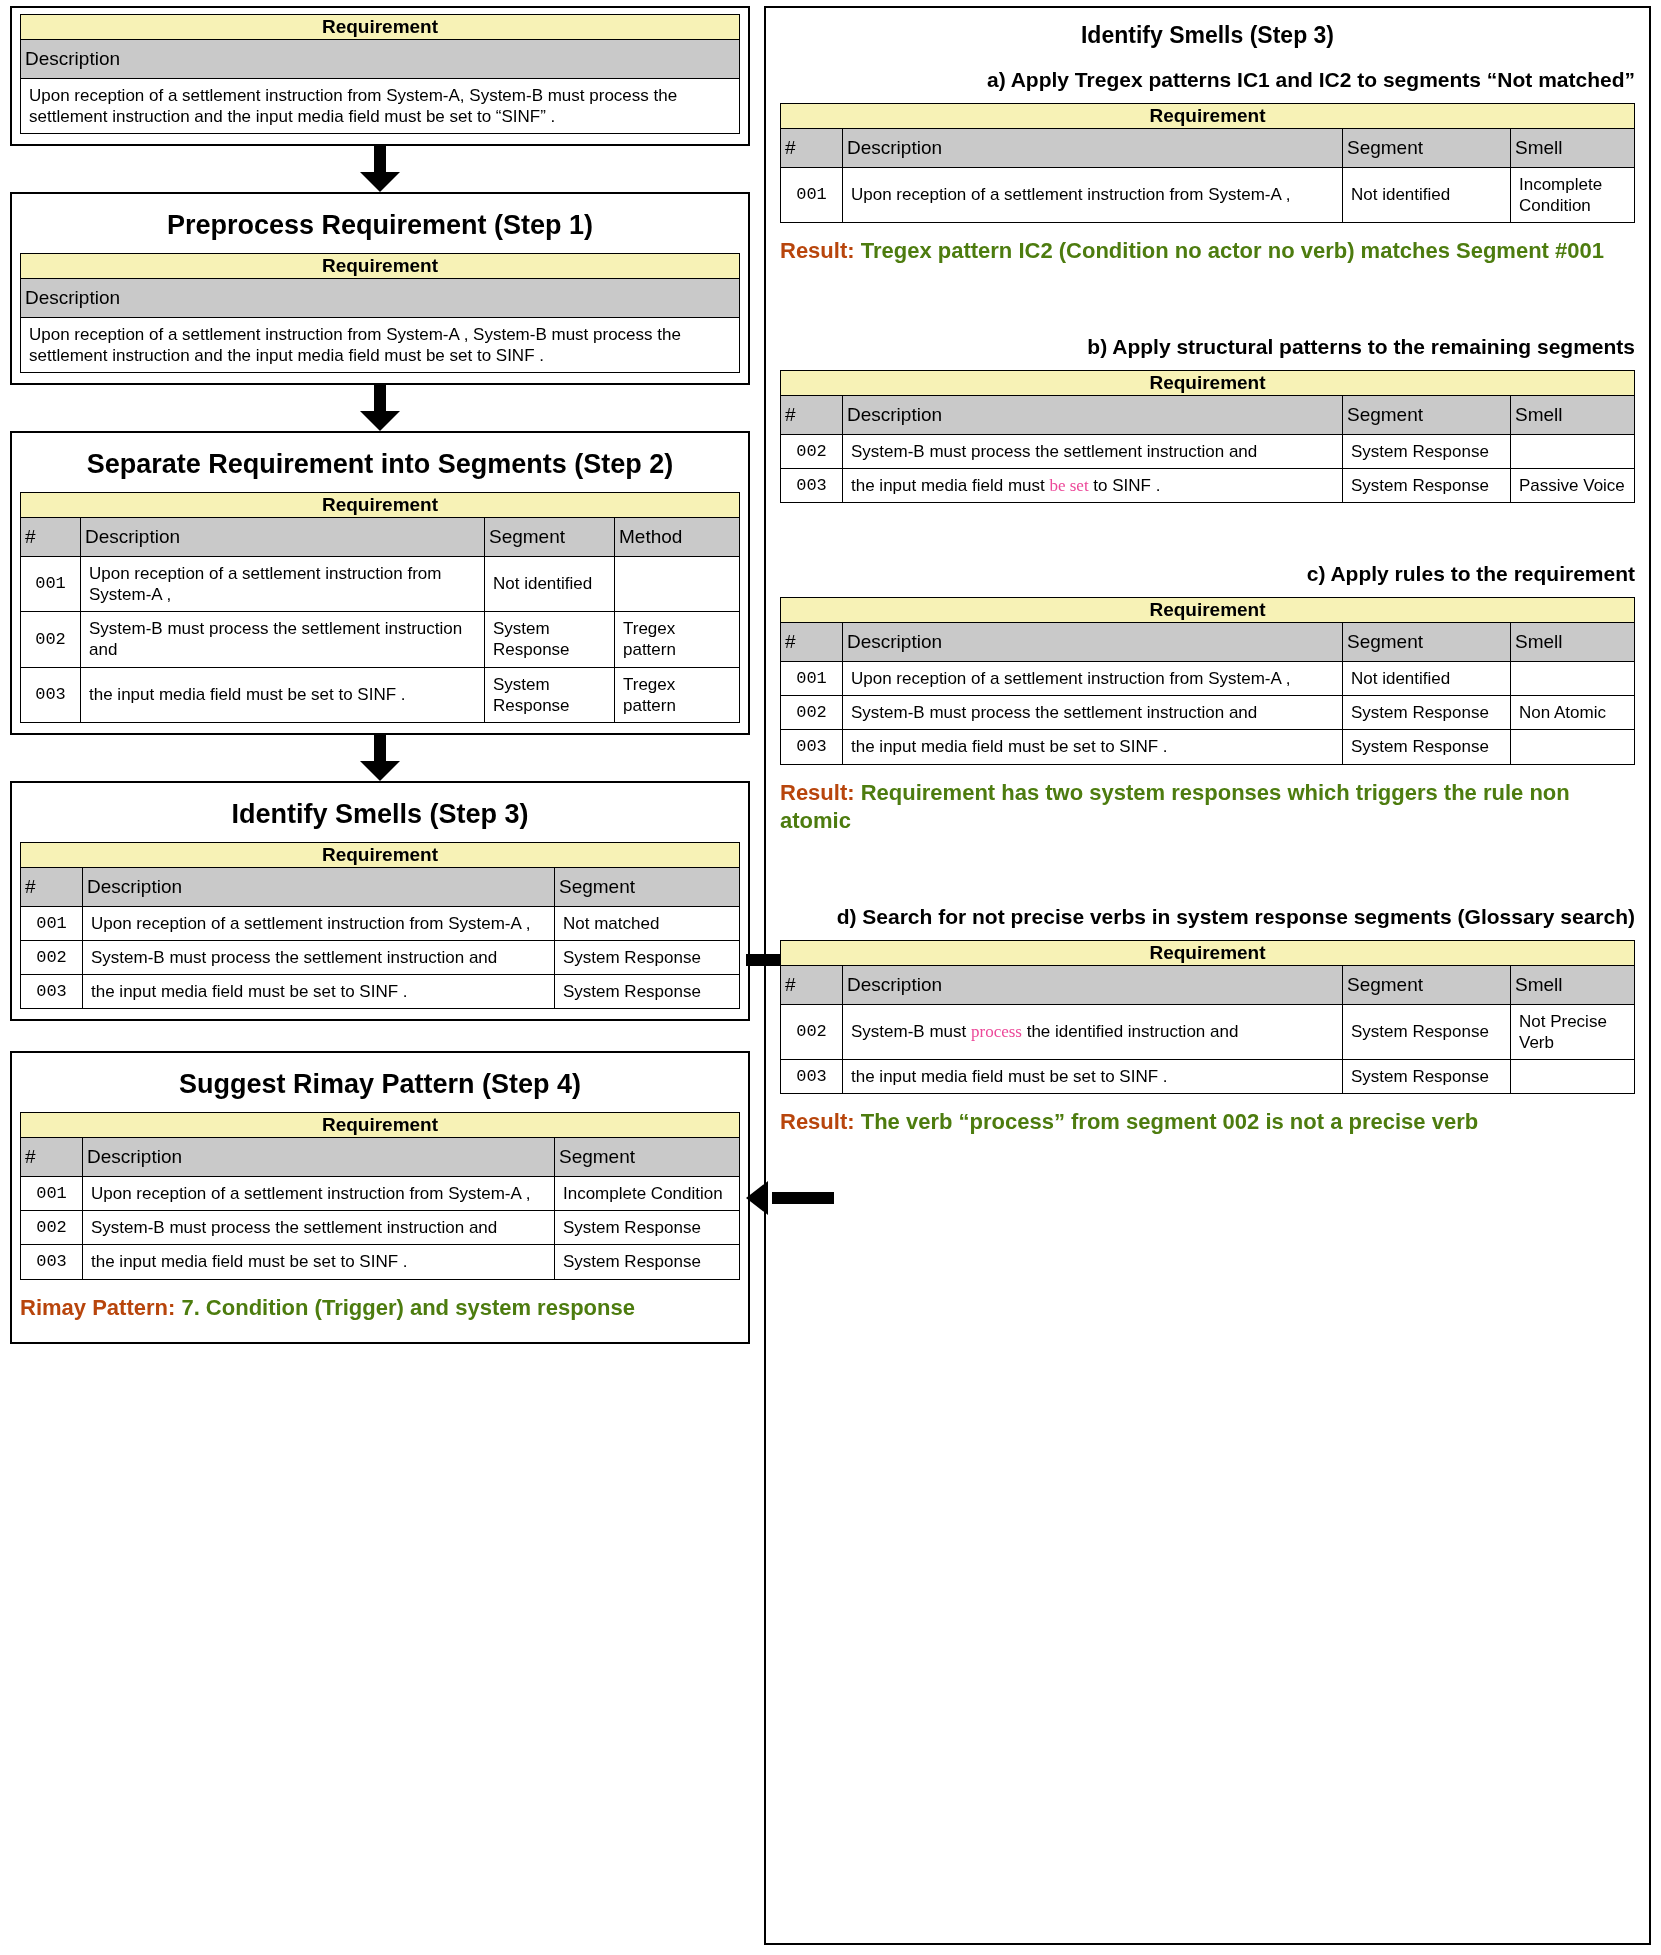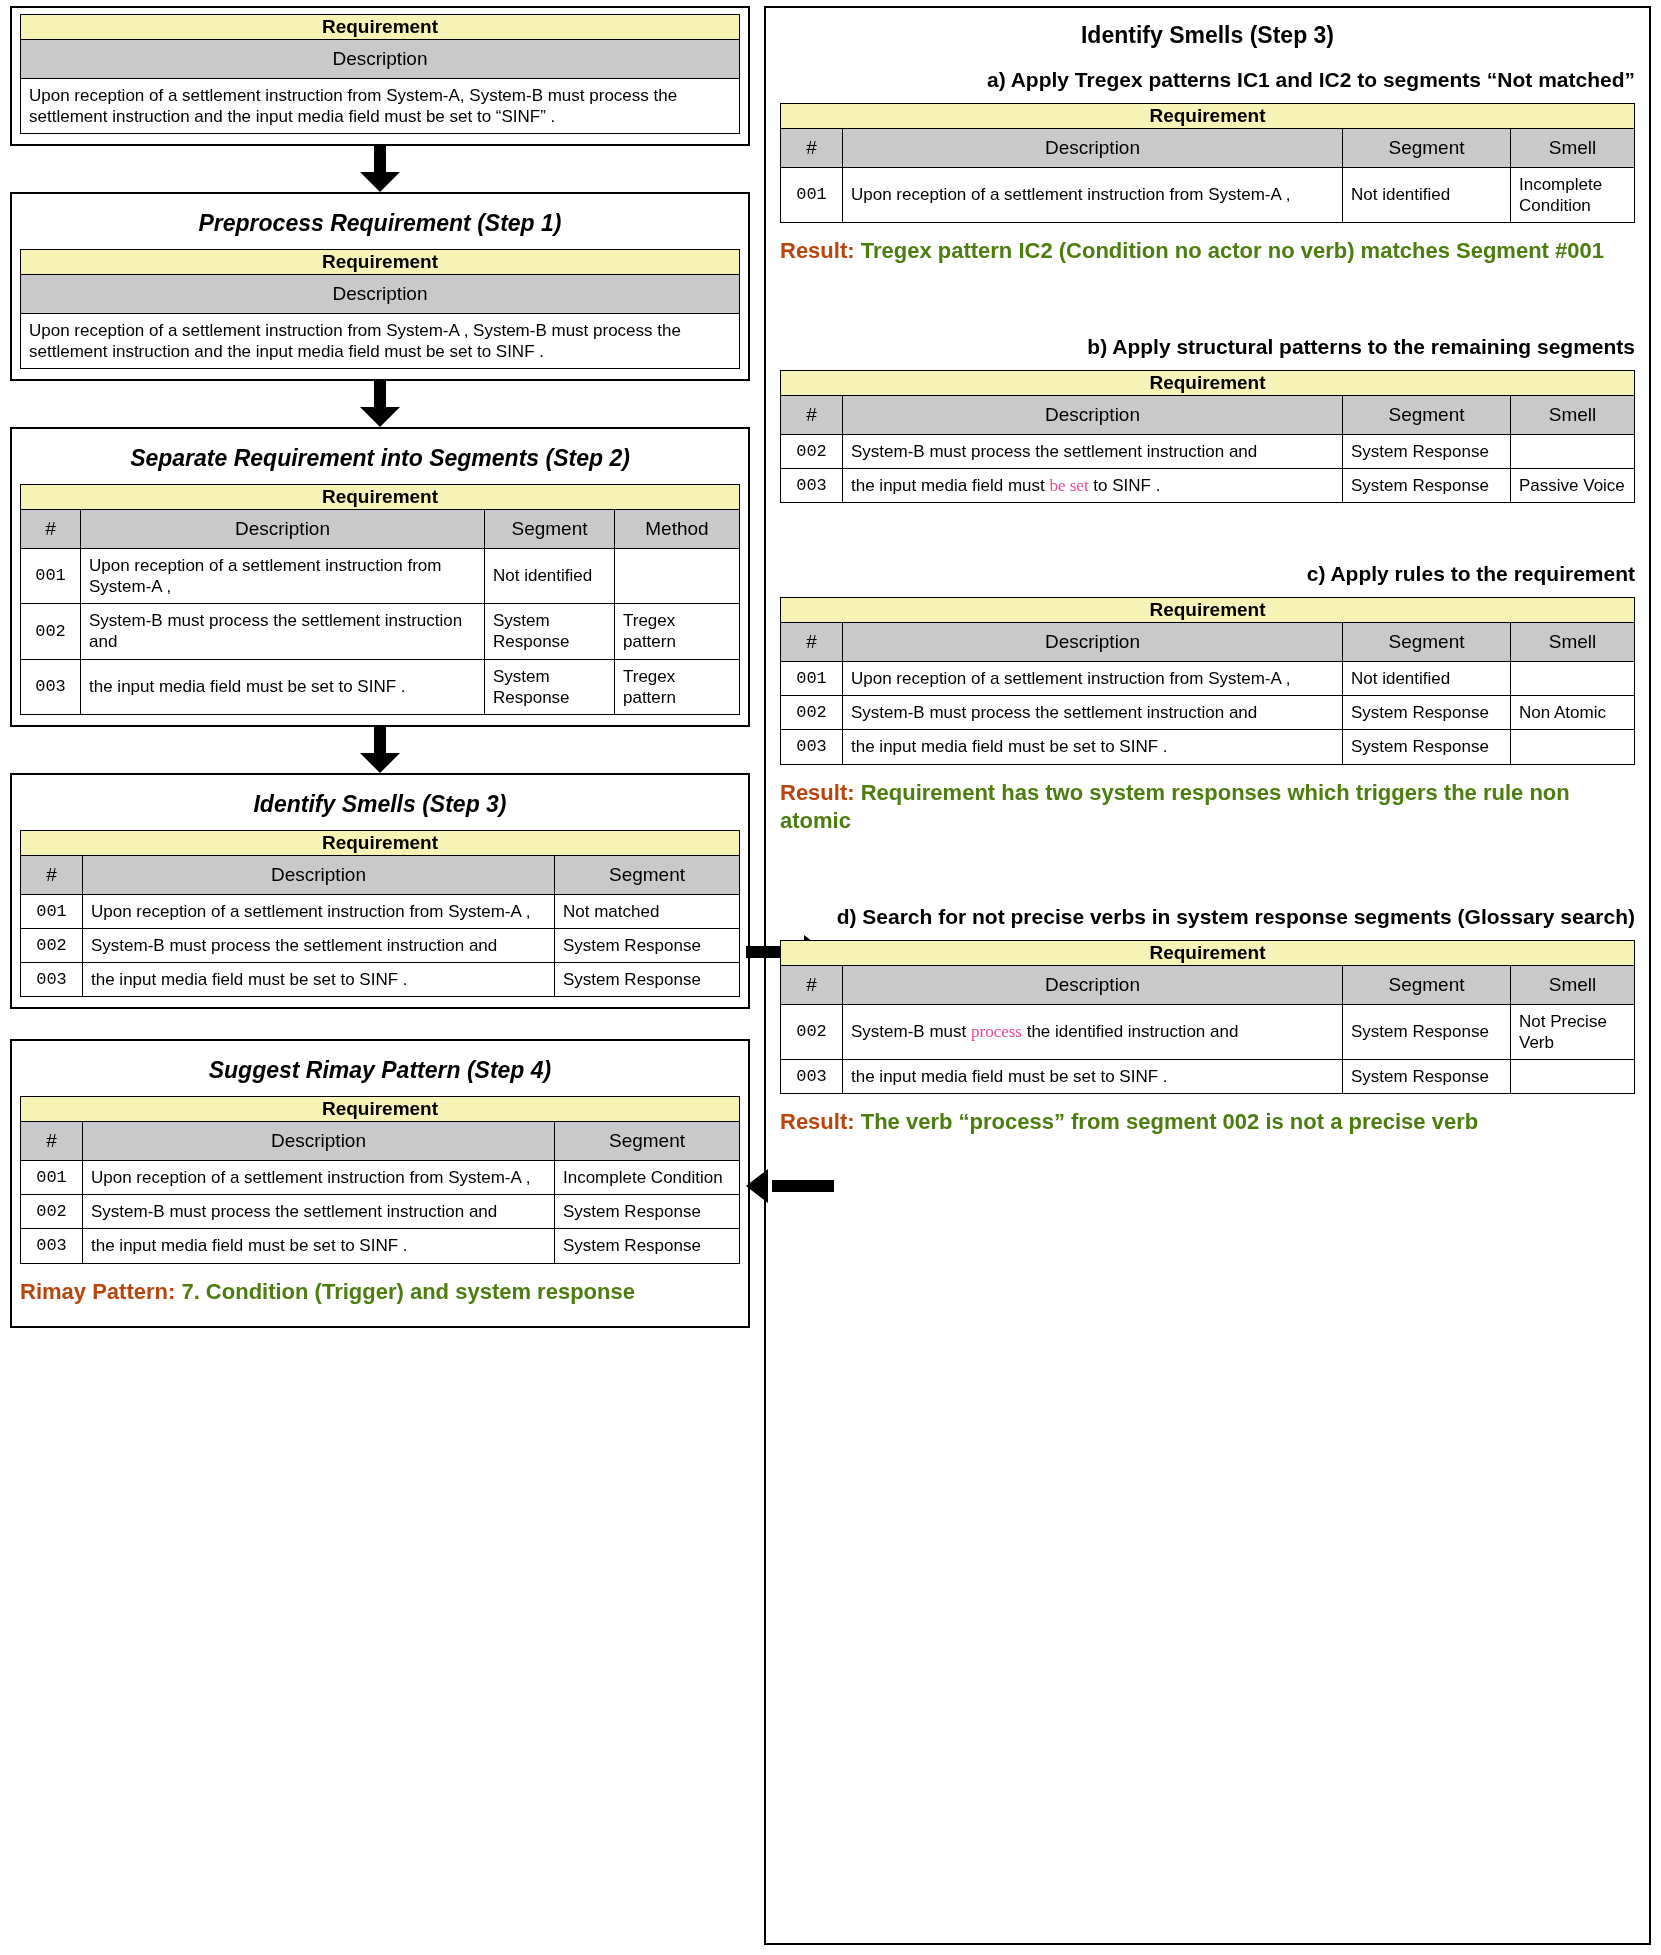--- a/index.html
+++ b/index.html
@@ -39,23 +39,22 @@
   
   .box {
     border: 2px solid #000;
     box-sizing: border-box;
     background: #fff;
     padding: 6px 8px 10px 8px;
   }
   .box-title {
     text-align: center;
     font-weight: bold;
-    font-size: 23px;
+    font-size: 27px;
     margin: 10px 0 12px 0;
-    font-style: italic;
   }
   .panel-title {
     text-align: center;
     font-weight: bold;
     font-size: 23px;
     margin: 6px 0 18px 0;
   }
   .sub-head {
     font-weight: bold;
     font-size: 21px;
@@ -81,21 +80,21 @@
   }
   table.req .banner {
     background: #f7f2b6;
     text-align: center;
     font-weight: bold;
     font-size: 19px;
     padding: 0 4px;
   }
   table.req .hdr {
     background: #c9c9c9;
-    text-align: center;
+    text-align: left;
     font-weight: normal;
     font-size: 19px;
     padding: 7px 4px;
   }
   table.req td.num {
     text-align: center;
     font-size: 17px;
     font-family: Liberation Mono, monospace;
   }
   .blue { color: #ec4899; font-family: Liberation Serif, serif; }

